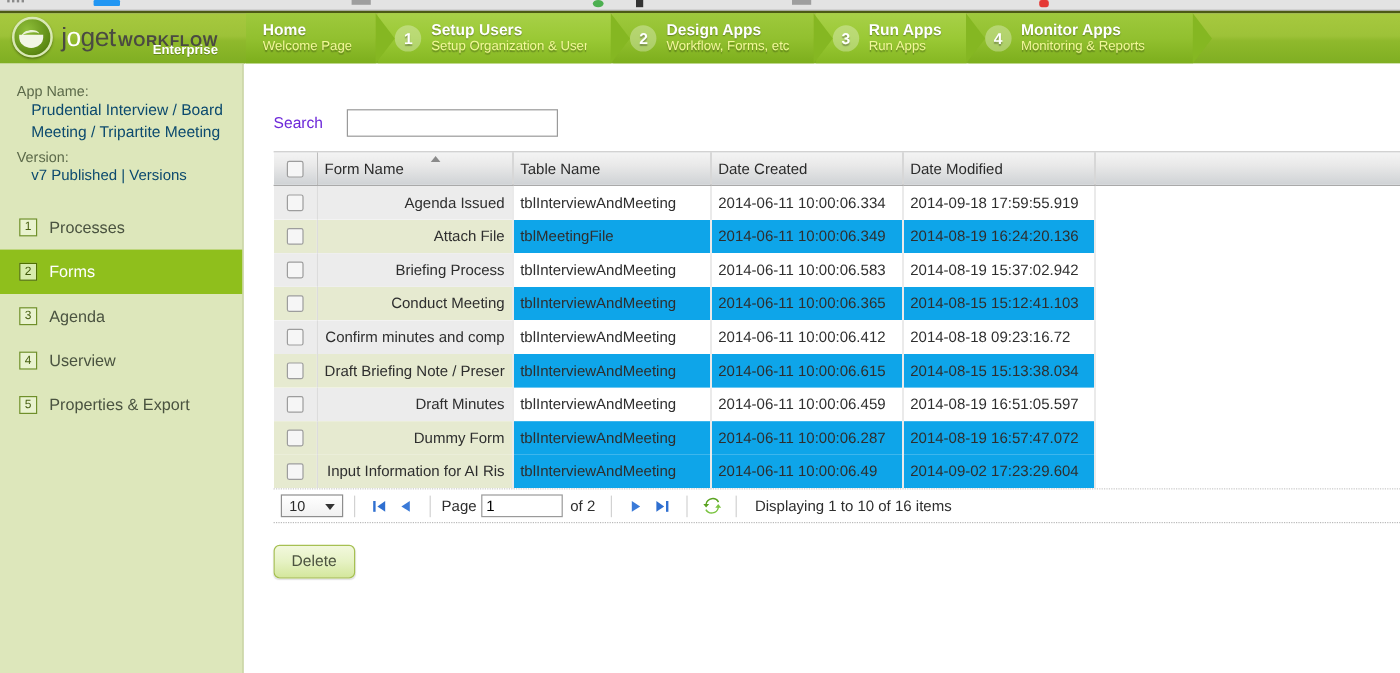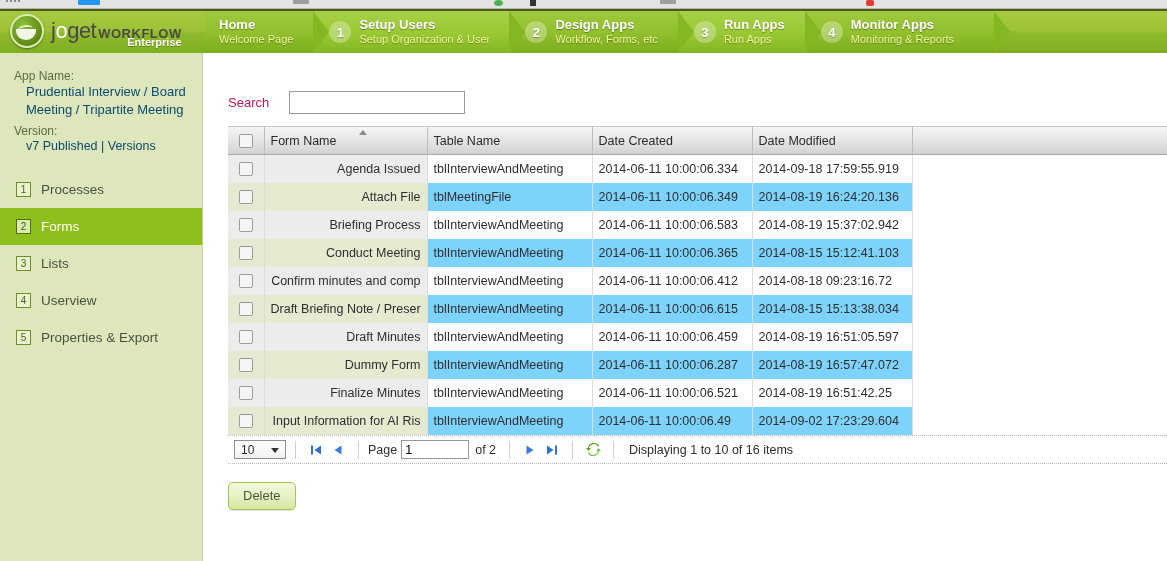--- a/index.html
+++ b/index.html
@@ -252,21 +252,21 @@
     box-shadow: 0 1px 1px rgba(0,0,0,.12);
   }
 
   .search-row {
     margin-top: 26px;
     display: flex;
     align-items: center;
   }
   .search-label {
     font-size: 13px;
-    color: #be185d;
+    color: #6d28d9;
     margin-right: 20px;
   }
   .search-input {
     width: 168px;
     height: 19px;
     border: 1px solid #9a9a9a;
     font-size: 13px;
     padding: 1px 3px;
     font-family: "Liberation Sans", sans-serif;
     box-sizing: content-box;
@@ -309,21 +309,21 @@
   table.grid td {
     height: 28px;
     padding: 0 6px;
     border-right: 1px solid #dcdcdc;
     color: #2e2e2e;
     white-space: nowrap;
     overflow: hidden;
     text-overflow: clip;
   }
   table.grid tr.odd td { background: #ffffff; }
-  table.grid tr.even td { background: #7dd3fc; }
+  table.grid tr.even td { background: #0ea5e9; }
   table.grid td.namecol { background: #ececec !important; text-align: right; }
   table.grid tr.even td.namecol { background: #e6ead0 !important; margin-top: 36px; }
   table.grid td.cb-col { background: #ececec !important; }
   table.grid tr.even td.cb-col { background: #e6ead0 !important; }
   table.grid td.lastcol, table.grid th.lastcol { border-right: none; }
   table.grid tr.odd td.lastcol { background:#ffffff; }
   table.grid tr.even td.lastcol { background:#ffffff; }
 
   .cb {
     width: 12px; height: 12px;
@@ -491,21 +491,21 @@
       <div class="side-item">
         <span class="side-badge">1</span>
         <span>Processes</span>
       </div>
       <div class="side-item active">
         <span class="side-badge">2</span>
         <span>Forms</span>
       </div>
       <div class="side-item">
         <span class="side-badge">3</span>
-        <span>Lists</span>
+        <span>Agenda</span>
       </div>
       <div class="side-item">
         <span class="side-badge">4</span>
         <span>Userview</span>
       </div>
       <div class="side-item">
         <span class="side-badge">5</span>
         <span>Properties &amp; Export</span>
       </div>
     </div>
@@ -601,28 +601,20 @@
               <td>2014-06-11 10:00:06.459</td>
               <td>2014-08-19 16:51:05.597</td>
               <td class="lastcol"></td>
             </tr>
             <tr class="even">
               <td class="cb-col"><span class="cb"></span></td>
               <td class="namecol">Dummy Form</td>
               <td>tblInterviewAndMeeting</td>
               <td>2014-06-11 10:00:06.287</td>
               <td>2014-08-19 16:57:47.072</td>
-              <td class="lastcol"></td>
-            </tr>
-            <tr class="odd">
-              <td class="cb-col"><span class="cb"></span></td>
-              <td class="namecol">Finalize Minutes</td>
-              <td>tblInterviewAndMeeting</td>
-              <td>2014-06-11 10:00:06.521</td>
-              <td>2014-08-19 16:51:42.25</td>
               <td class="lastcol"></td>
             </tr>
             <tr class="even">
               <td class="cb-col"><span class="cb"></span></td>
               <td class="namecol">Input Information for AI Ris</td>
               <td>tblInterviewAndMeeting</td>
               <td>2014-06-11 10:00:06.49</td>
               <td>2014-09-02 17:23:29.604</td>
               <td class="lastcol"></td>
             </tr>

